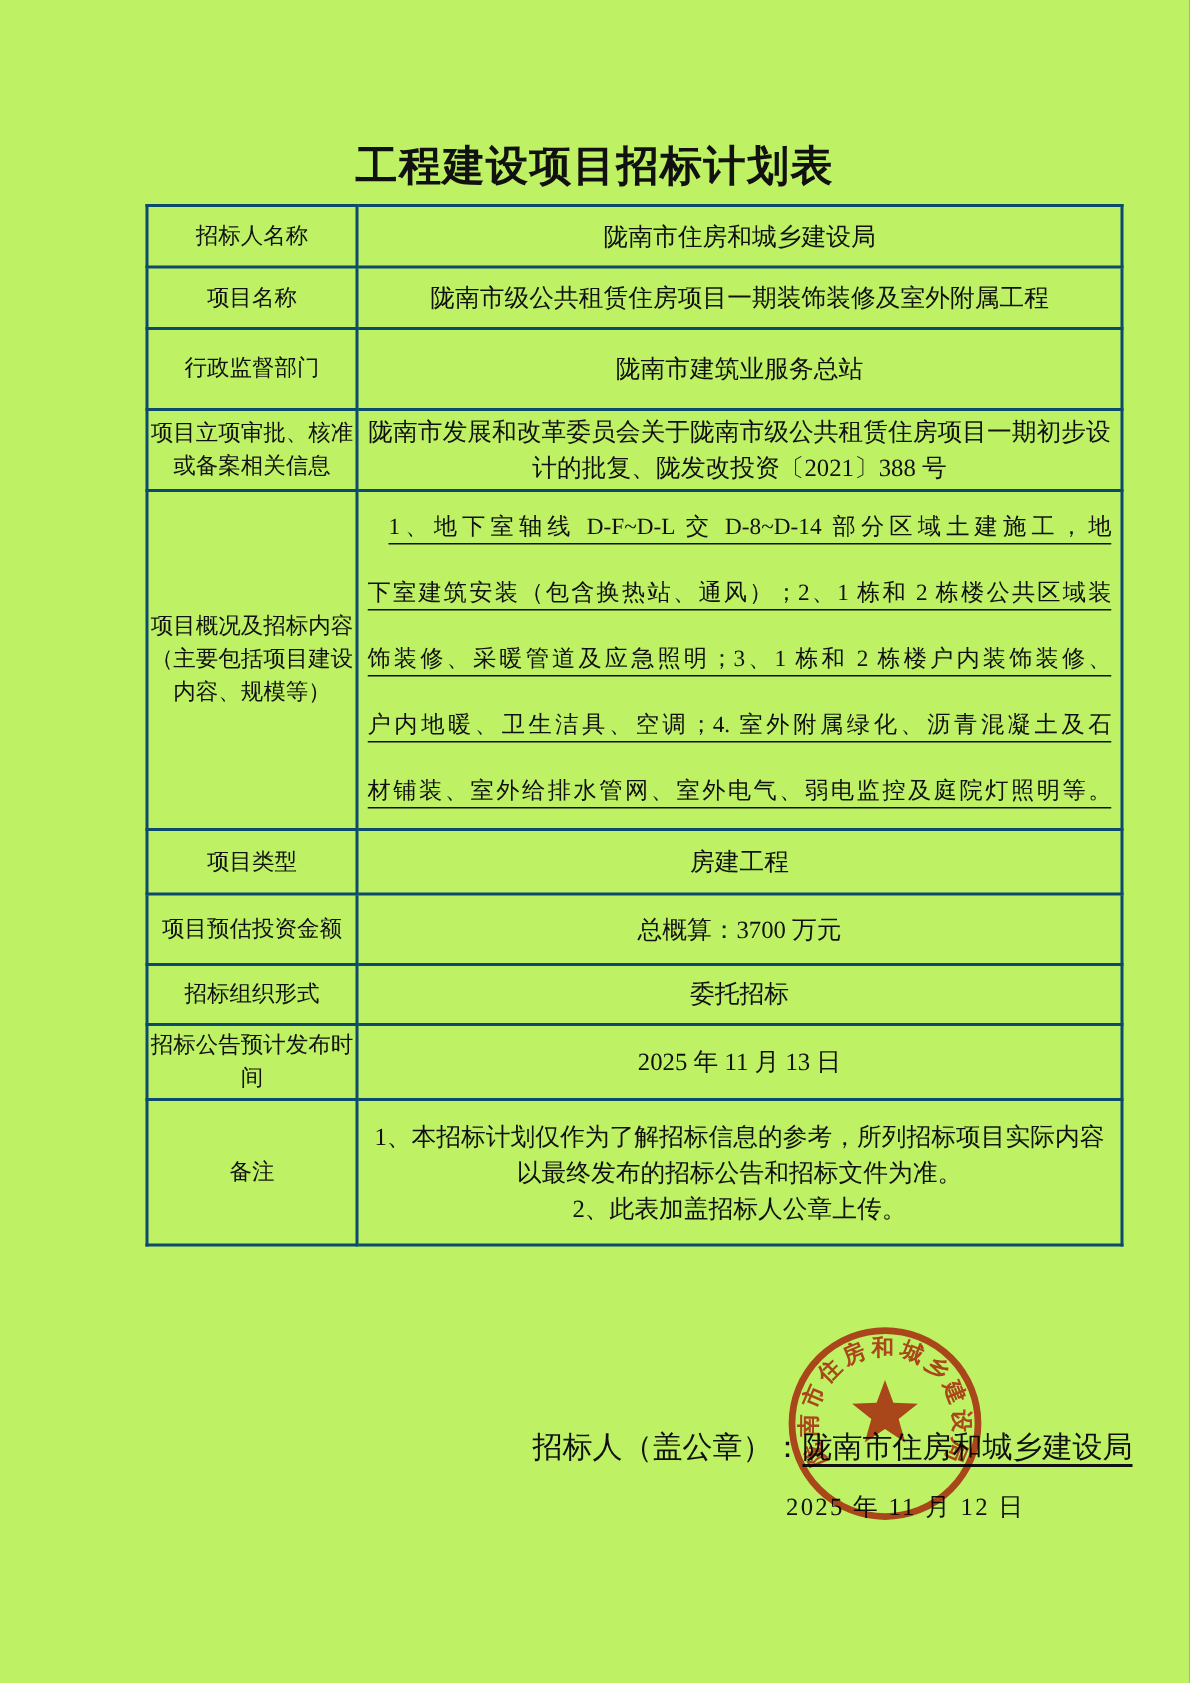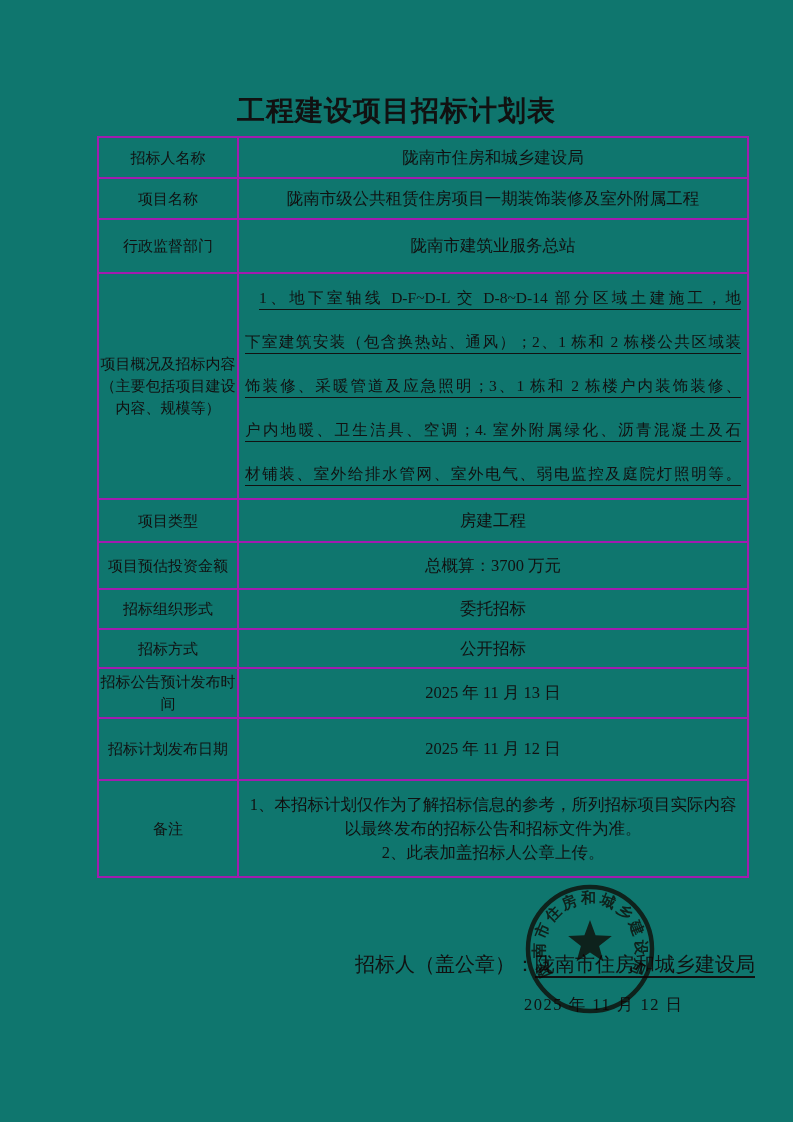--- a/index.html
+++ b/index.html
@@ -1,19 +1,19 @@
 <!DOCTYPE html>
 <html><head>
 <meta charset="utf-8">
 <style>
   html,body{margin:0;padding:0;background:#888;}
   .page{
     position:relative;
     width:793px;height:1122px;
-    background:#0f766e;
+    background:#bef264;
     margin:0 auto;
     font-family:"Liberation Serif","DejaVu Serif",serif;
     color:#111;
     overflow:hidden;
   }
   .doc-title{
     position:absolute;
     top:92px;left:0;width:793px;
     text-align:center;
     font-size:28px;
@@ -21,21 +21,21 @@
     letter-spacing:1px;
   }
   table.plan{
     position:absolute;
     top:136px;left:97px;
     width:636px;
     border-collapse:collapse;
     table-layout:fixed;
   }
   table.plan th, table.plan td{
-    border:2px solid #a21caf;
+    border:2px solid #0c4a6e;
     vertical-align:middle;
     font-weight:normal;
   }
   table.plan th{
     width:136px;
     font-size:15px;
     text-align:center;
     padding:2px 1px;
     line-height:22px;
   }
@@ -117,20 +117,24 @@
         <td>陇南市住房和城乡建设局</td>
       </tr>
       <tr class="r2">
         <th>项目名称</th>
         <td>陇南市级公共租赁住房项目一期装饰装修及室外附属工程</td>
       </tr>
       <tr class="r3">
         <th>行政监督部门</th>
         <td>陇南市建筑业服务总站</td>
       </tr>
+      <tr class="r4">
+        <th>项目立项审批、核准或备案相关信息</th>
+        <td>陇南市发展和改革委员会关于陇南市级公共租赁住房项目一期初步设计的批复、陇发改投资〔2021〕388 号</td>
+      </tr>
       <tr class="r5">
         <th>项目概况及招标内容（主要包括项目建设内容、规模等）</th>
         <td class="overview">
           <div class="ov-line first">1、地下室轴线 D-F~D-L 交 D-8~D-14 部分区域土建施工，地</div>
           <div class="ov-line">下室建筑安装（包含换热站、通风）；2、1 栋和 2 栋楼公共区域装</div>
           <div class="ov-line">饰装修、采暖管道及应急照明；3、1 栋和 2 栋楼户内装饰装修、</div>
           <div class="ov-line">户内地暖、卫生洁具、空调；4. 室外附属绿化、沥青混凝土及石</div>
           <div class="ov-line">材铺装、室外给排水管网、室外电气、弱电监控及庭院灯照明等。</div>
         </td>
       </tr>
@@ -139,31 +143,23 @@
         <td>房建工程</td>
       </tr>
       <tr class="r7">
         <th>项目预估投资金额</th>
         <td>总概算：3700 万元</td>
       </tr>
       <tr class="r8">
         <th>招标组织形式</th>
         <td>委托招标</td>
       </tr>
-      <tr class="r9">
-        <th>招标方式</th>
-        <td>公开招标</td>
-      </tr>
       <tr class="r10">
         <th>招标公告预计发布时间</th>
         <td>2025 年 11 月 13 日</td>
-      </tr>
-      <tr class="r11">
-        <th>招标计划发布日期</th>
-        <td>2025 年 11 月 12 日</td>
       </tr>
       <tr class="r12">
         <th>备注</th>
         <td class="remark">
           <div>1、本招标计划仅作为了解招标信息的参考，所列招标项目实际内容以最终发布的招标公告和招标文件为准。</div>
           <div>2、此表加盖招标人公章上传。</div>
         </td>
       </tr>
     </tbody>
   </table>

